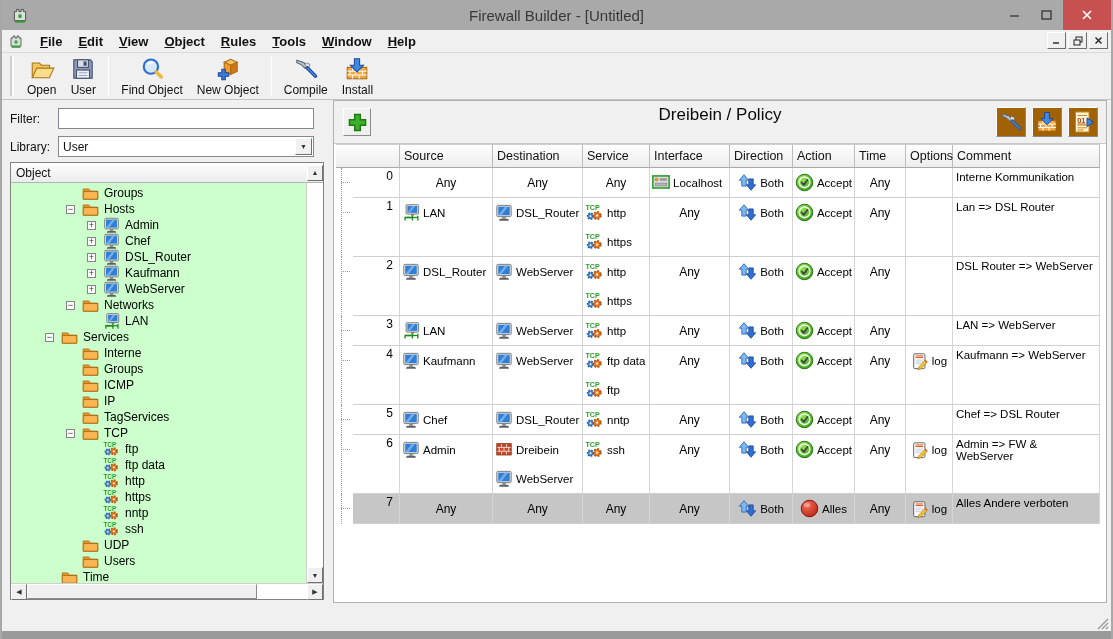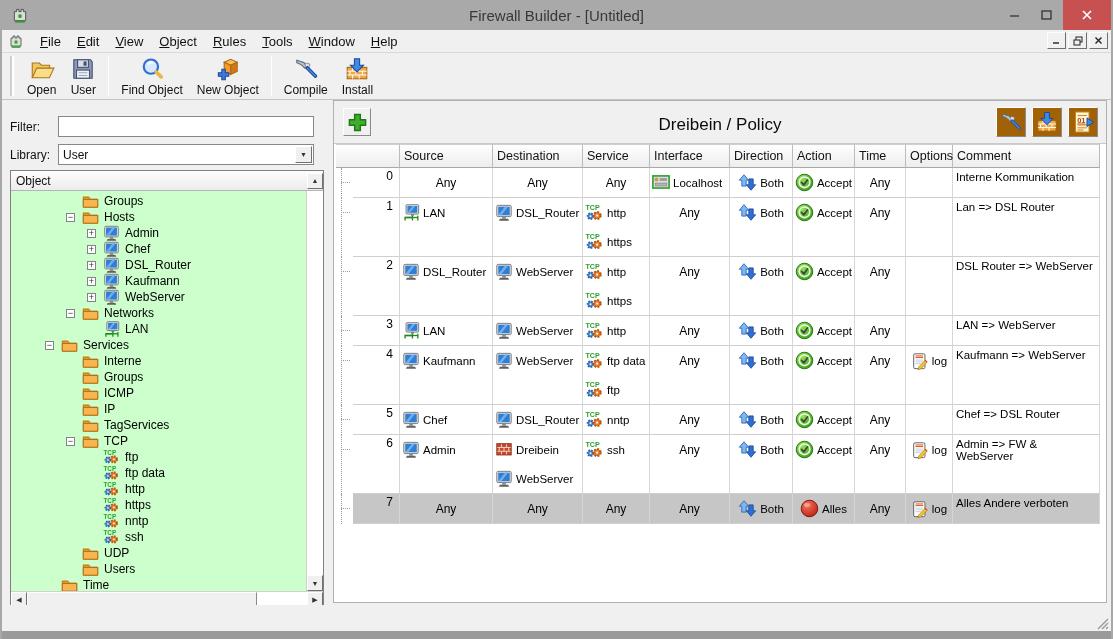--- a/index.html
+++ b/index.html
@@ -8,35 +8,35 @@
     border-left:2px solid #a8a8a8;border-right:2px solid #a8a8a8;}
   
   .titlebar{position:absolute;left:0;top:0;width:100%;height:30px;background:var(--titlebar-bg,#a9a9a9);display:flex;align-items:center;}
   .titlebar .app-ic{margin-left:9px;width:18px;height:18px;}
   .title-text{position:absolute;left:0;right:0;text-align:center;font-size:15px;color:#383838;}
   .cap-btn{position:absolute;top:0;height:30px;display:flex;align-items:center;justify-content:center;}
   .btn-min{right:80px;width:34px;}
   .btn-max{right:48px;width:34px;}
   .btn-close{right:0;width:48px;background:var(--close-button,#c75050);}
   
-  .menubar{position:absolute;left:0;top:30px;width:100%;height:23px;background:#f0f0f0;border-bottom:1px solid #d9d9d9;display:flex;align-items:center;font-size:13px;color:#111;}
+  .menubar{position:absolute;left:0;top:30px;width:100%;height:23px;background:#f0f0f0;border-bottom:1px solid #d9d9d9;display:flex;align-items:center;font-size:13px;color:#111;font-weight:bold;}
   .menubar .app-ic2{width:16px;height:16px;margin:0 8px 0 6px;}
   .menu-item{padding:2px 8px;cursor:default;}
   .menu-item u{text-decoration:underline;}
   .mdi-controls{position:absolute;right:3px;top:2px;display:flex;gap:2px;}
   .mdi-btn{width:19px;height:17px;background:#f0f0f0;border:1px solid;border-color:#fdfdfd #6f6f6f #6f6f6f #fdfdfd;display:flex;align-items:center;justify-content:center;}
   
   .toolbar{position:absolute;left:0;top:53px;width:100%;height:47px;background:#f0f0f0;border-bottom:1px solid #c3c3c3;display:flex;align-items:center;}
   .tb-handle{width:4px;height:40px;border-left:2px solid #cfcfcf;border-right:2px solid #ffffff;margin:0 6px 0 8px;}
   .tb-btn{display:flex;flex-direction:column;align-items:center;justify-content:center;padding:2px 7px;font-size:12px;color:#111;gap:1px;}
   .tb-sep{width:1px;height:40px;background:#c8c8c8;border-right:1px solid #fff;margin:0 5px;}
   
   .workspace{position:absolute;left:0;top:100px;width:100%;height:505px;background:#f0f0f0;}
   
-  .left-panel{position:absolute;left:8px;top:8px;width:330px;height:100%;}
+  .left-panel{position:absolute;left:8px;top:0;width:330px;height:100%;}
   .form-row{position:absolute;left:0;display:flex;align-items:center;font-size:12px;color:#111;}
   .lbl{width:48px;}
   .txt-input{width:256px;height:21px;background:#fff;border:1px solid #828790;font-size:12px;padding:0 3px;font-family:inherit;}
   .combo{width:256px;height:21px;background:#fff;border:1px solid #828790;position:relative;display:flex;align-items:center;padding-left:4px;font-size:12px;}
   .combo-arrow{position:absolute;right:1px;top:1px;width:17px;height:17px;background:#f0f0f0;border:1px solid;border-color:#fff #707070 #707070 #fff;font-size:7px;display:flex;align-items:center;justify-content:center;color:#333;}
   .obj-panel{position:absolute;left:0;top:62px;width:314px;height:438px;border:1px solid #808080;background:#fff;}
   .obj-header{height:20px;background:linear-gradient(#fdfdfd,#ececec);border-bottom:1px solid #b5b5b5;display:flex;align-items:center;font-size:12px;color:#111;}
   .obj-header .oh-label{padding-left:5px;flex:1;}
   .scroll-btn{width:16px;height:16px;background:#f0f0f0;border:1px solid;border-color:#fff #707070 #707070 #fff;font-size:7px;color:#333;display:flex;align-items:center;justify-content:center;}
   .tree-wrap{position:relative;height:400px;display:flex;}
@@ -47,21 +47,21 @@
   .expander{width:9px;height:9px;background:#fff;border:1px solid #848484;font-size:9px;line-height:7px;text-align:center;color:#333;flex:none;margin-right:7px;}
   .tree-row .ic{flex:none;display:flex;align-items:center;}
   .tree-row .t-label{margin-left:5px;}
   .hscroll{height:16px;border-top:1px solid #d0d0d0;background:#fff;display:flex;position:relative;}
   .hthumb{position:absolute;left:16px;top:0;width:230px;height:15px;background:#f0f0f0;border:1px solid;border-color:#fff #8a8a8a #8a8a8a #fff;}
   .hscroll .right{position:absolute;right:0;top:0;}
   
   .right-panel{position:absolute;left:331px;top:0;width:774px;height:503px;background:#fff;border:1px solid #b0b0b0;}
   .policy-top{position:absolute;left:0;top:0;width:100%;height:43px;background:#f0f0f0;border-bottom:1px solid #c9c9c9;}
   .add-btn{position:absolute;left:9px;top:7px;width:28px;height:28px;background:#f0f0f0;border:1px solid;border-color:#fff #8a8a8a #8a8a8a #fff;display:flex;align-items:center;justify-content:center;}
-  .policy-title{position:absolute;left:0;right:0;top:14px;text-align:center;font-size:17px;color:#0a0a0a;}
+  .policy-title{position:absolute;left:0;right:0;top:4px;text-align:center;font-size:17px;color:#0a0a0a;}
   .pt-buttons{position:absolute;right:8px;top:6px;display:flex;gap:6px;}
   .pt-btn{width:30px;height:30px;background:#a16207;border:1px solid;border-color:#fff #8a8a8a #8a8a8a #fff;display:flex;align-items:center;justify-content:center;}
   
   .ptable{position:absolute;left:2px;top:43px;}
   .phead{display:flex;height:24px;}
   .phcell{background:linear-gradient(#fefefe,#ededed);border-right:1px solid #bcbcbc;border-bottom:1px solid #a8a8a8;border-top:1px solid #cfcfcf;font-size:12.5px;color:#111;display:flex;align-items:center;padding-left:4px;}
   .prow{display:flex;}
   .pcell{border-right:1px solid #d6d6d6;border-bottom:1px solid #cfcfcf;background:#fff;display:flex;flex-direction:column;overflow:hidden;}
   .prow.selected .pcell{background:var(--selected-row,#c6c6c6);}
   .gutter{border-right:none;border-bottom:none;background:transparent !important;position:relative;}

